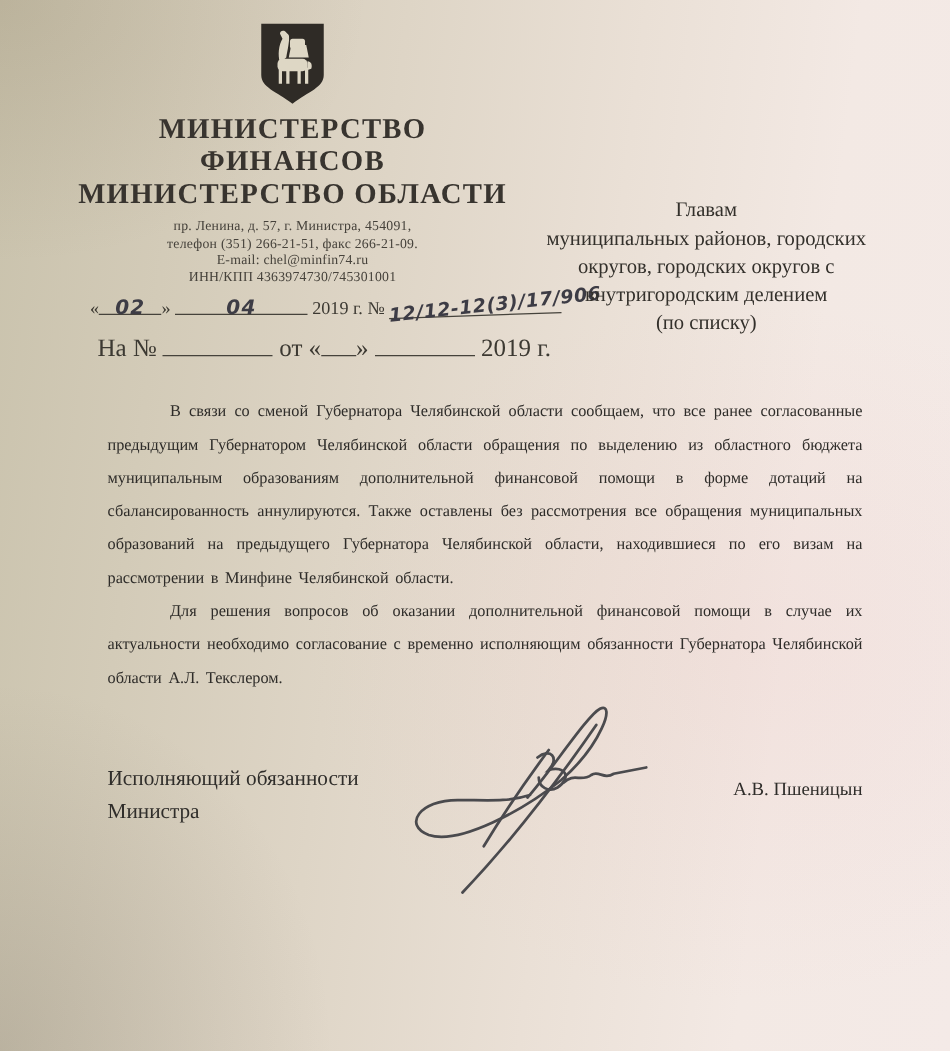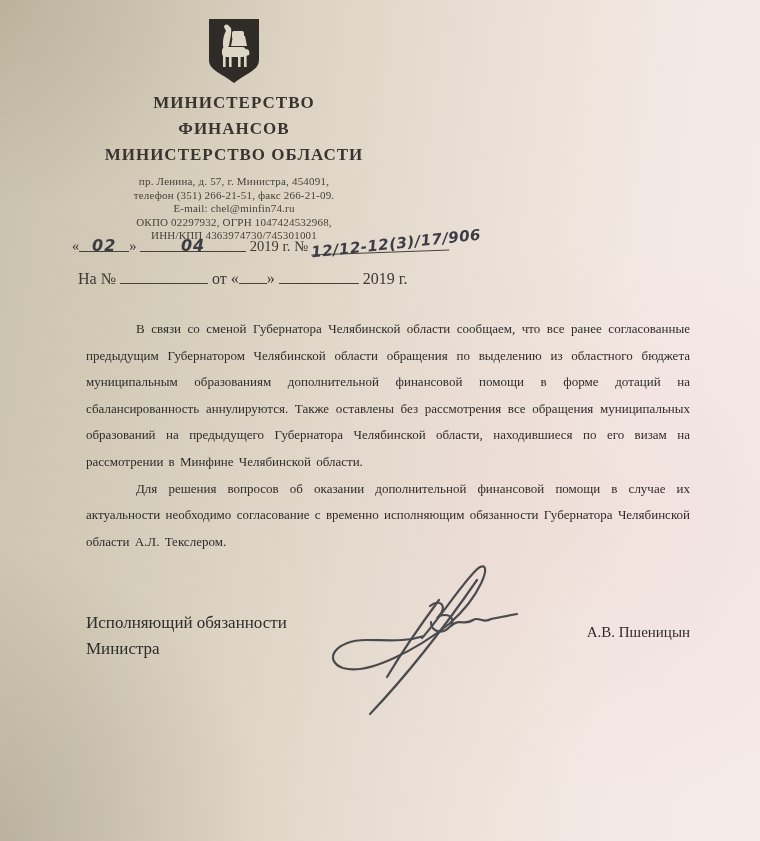--- a/index.html
+++ b/index.html
@@ -12,25 +12,25 @@
     background:
       radial-gradient(ellipse 420px 300px at 0% 0%, rgba(125,110,82,.18), transparent 70%),
       radial-gradient(ellipse 380px 420px at 0% 100%, rgba(110,100,88,.22), transparent 70%),
       radial-gradient(ellipse 500px 400px at 78% 62%, rgba(235,190,190,.18), transparent 70%),
       linear-gradient(97deg,#c9c2ac 0%, #d3cbb8 18%, #ded5c6 38%, #eae0d6 60%, #f3e9e4 80%, #f4eae7 100%);
     color:#2f2d2a;
   }
   
   .left-col{position:absolute;left:58px;top:16px;width:352px;text-align:center;}
   .emblem{display:block;margin:0 auto 4px auto;}
-  .ministry-name{font-weight:bold;font-size:17px;line-height:26px;letter-spacing:1px;color:#38342f;}
+  .ministry-name{font-weight:bold;font-size:23px;line-height:26px;letter-spacing:1px;color:#38342f;}
   .address{margin-top:7px;font-size:11px;line-height:13.5px;color:#46423b;letter-spacing:.2px;}
   
   .date-row{position:absolute;left:72px;top:236px;width:340px;font-size:14.5px;color:#3c3932;white-space:nowrap;}
-  .ref-row{position:absolute;left:78px;top:268px;width:340px;font-size:16px;color:#3c3932;white-space:nowrap;}
+  .ref-row{position:absolute;left:78px;top:268px;width:340px;font-size:20px;color:#3c3932;white-space:nowrap;}
   .blank{display:inline-block;border-bottom:1.6px solid #45423b;height:15px;vertical-align:baseline;text-align:center;}
   .hand{
     font-family:"DejaVu Sans", sans-serif;
     font-style:italic;font-weight:bold;
     color:#3d3c45;letter-spacing:1px;
   }
   .hand-day{font-size:16px;}
   .hand-month{font-size:16px;}
   .hand-number{display:inline-block;font-size:15px;transform:rotate(-4deg) translateY(-2px);letter-spacing:.5px;}
   .num-blank{transform:rotate(-2deg);}
@@ -69,40 +69,46 @@
     </svg>
     <div class="ministry-name">
       <div>МИНИСТЕРСТВО</div>
       <div>ФИНАНСОВ</div>
       <div>МИНИСТЕРСТВО ОБЛАСТИ</div>
     </div>
     <div class="address">
       <div>пр. Ленина, д. 57, г. Министра, 454091,</div>
       <div>телефон (351) 266-21-51, факс 266-21-09.</div>
       <div>E-mail: chel@minfin74.ru</div>
-      <div>ОКПО 02297932, ОГРН 1047424532968,</div>
       <div>ИНН/КПП 4363974730/745301001</div>
     </div>
   </div>
 
   <div class="date-row">
     <span>«</span><span class="blank" style="width:50px;"><span class="hand hand-day">02</span></span><span>»</span>
     <span class="blank" style="width:106px;"><span class="hand hand-month">04</span></span>
     <span>2019 г. №</span>
     <span class="blank num-blank" style="width:138px;"><span class="hand hand-number">12/12-12(3)/17/906</span></span>
   </div>
 
   <div class="ref-row">
     <span>На №</span>
     <span class="blank" style="width:88px;"></span>
     <span>от «</span><span class="blank" style="width:28px;"></span><span>»</span>
     <span class="blank" style="width:80px;"></span>
     <span>2019 г.</span>
   </div>
 
+  <div class="recipient">
+    <div>Главам</div>
+    <div>муниципальных районов, городских</div>
+    <div>округов, городских округов с</div>
+    <div>внутригородским делением</div>
+    <div>(по списку)</div>
+  </div>
 
   <div class="body-text">
     <p>В связи со сменой Губернатора Челябинской области сообщаем, что все ранее согласованные предыдущим Губернатором Челябинской области обращения по выделению из областного бюджета муниципальным образованиям дополнительной финансовой помощи в форме дотаций на сбалансированность аннулируются. Также оставлены без рассмотрения все обращения муниципальных образований на предыдущего Губернатора Челябинской области, находившиеся по его визам на рассмотрении в Минфине Челябинской области.</p>
     <p>Для решения вопросов об оказании дополнительной финансовой помощи в случае их актуальности необходимо согласование с временно исполняющим обязанности Губернатора Челябинской области А.Л. Текслером.</p>
   </div>
 
   <div class="sign-row">
     <div class="sign-position">
       <div>Исполняющий обязанности</div>
       <div>Министра</div>

